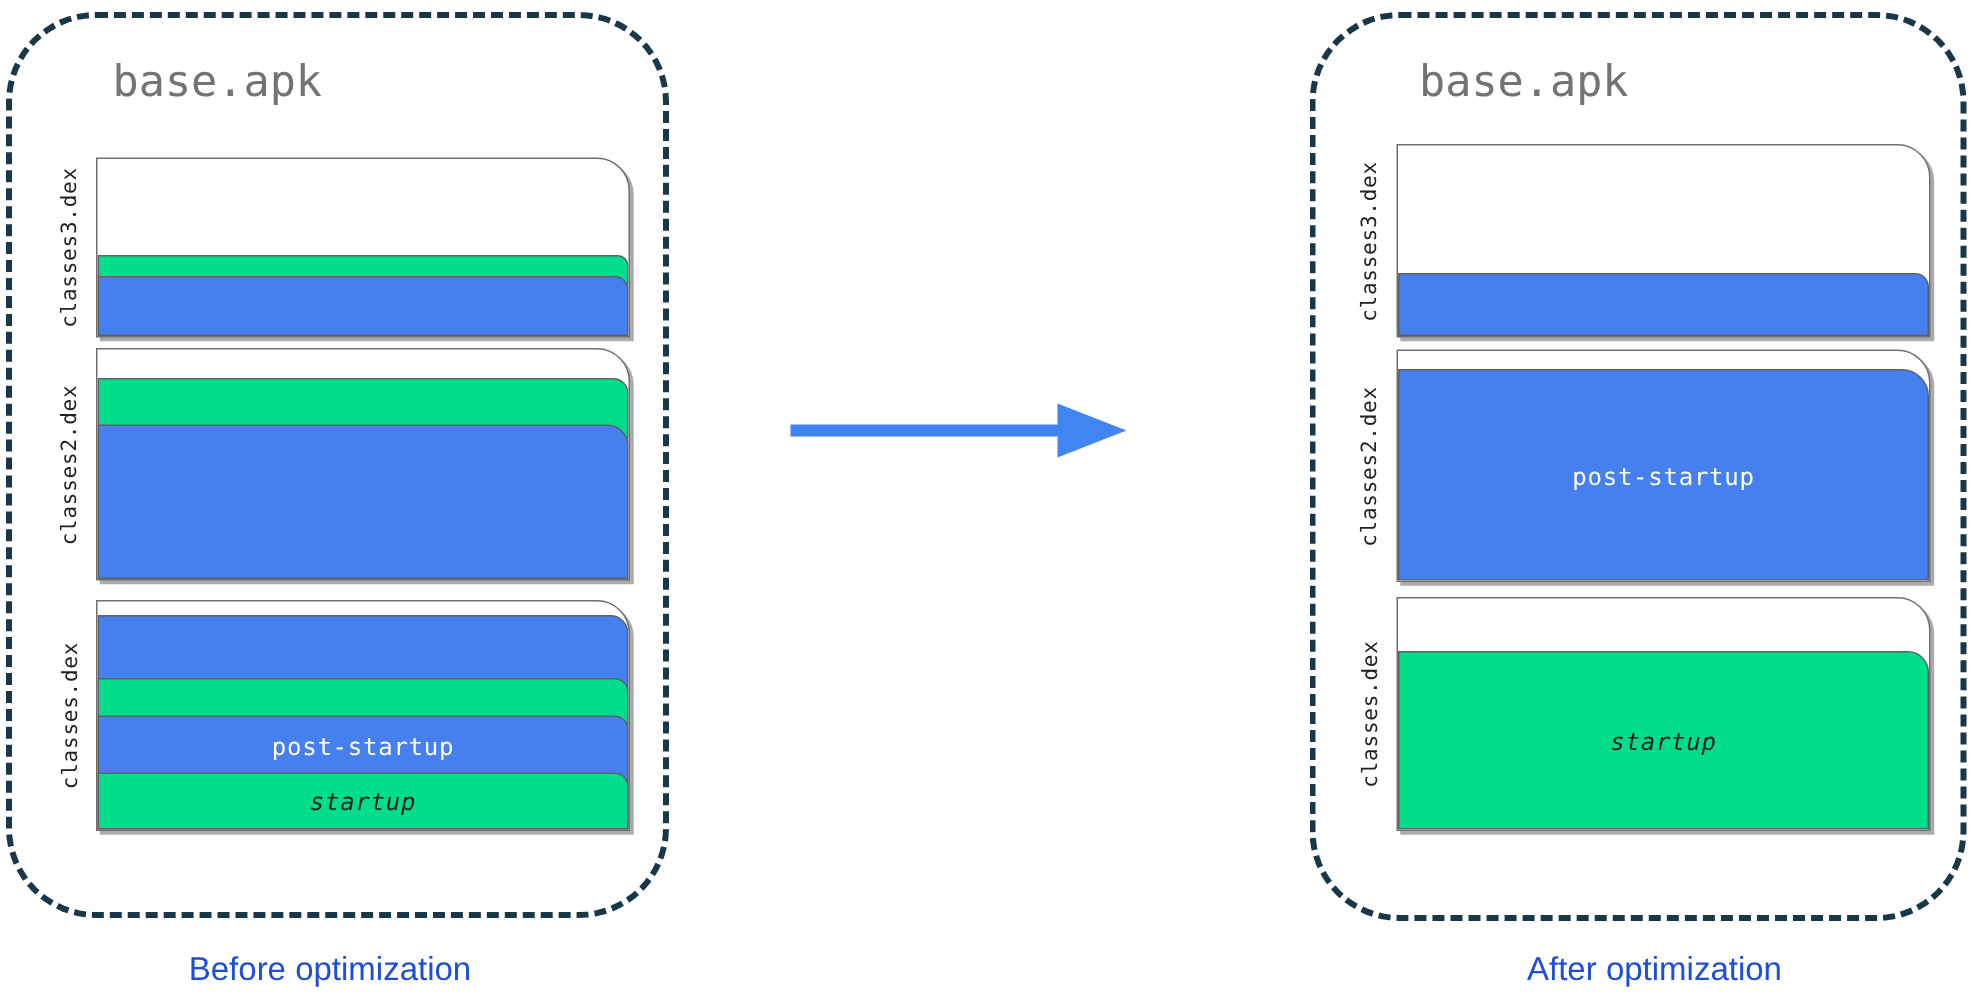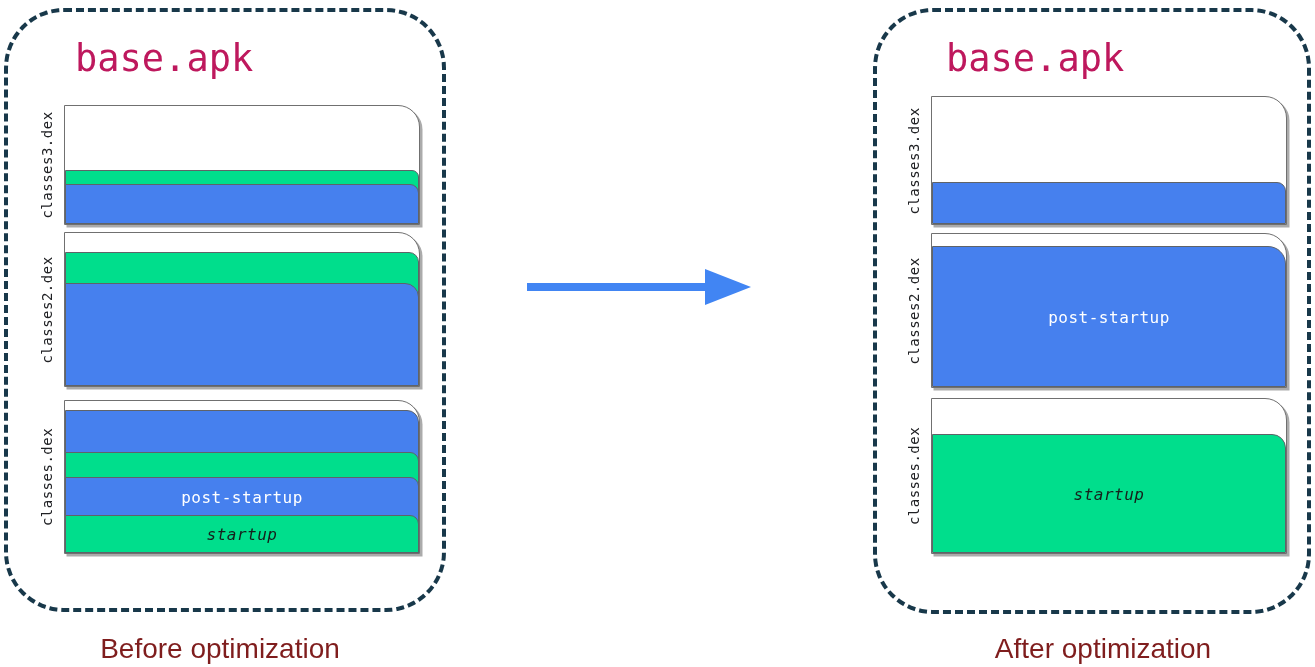--- a/index.html
+++ b/index.html
@@ -3,21 +3,21 @@
 <meta charset="utf-8">
 <style>
   html,body{margin:0;padding:0;background:#fff;}
   .stage{position:relative;width:1315px;height:667px;background:#fff;overflow:hidden;
          font-family:"Liberation Sans",sans-serif;}
 
   .apk-box{position:absolute;border:4px dashed var(--container-border,#18384A);
            border-radius:60px;box-sizing:border-box;background:transparent;}
 
   .apk-title{position:absolute;font-family:"DejaVu Sans Mono","Liberation Mono",monospace;
-             font-size:37px;color:#be185d;white-space:nowrap;}
+             font-size:29px;color:#737373;white-space:nowrap;}
 
   .page{position:absolute;background:#fff;border:1.5px solid var(--page-border,#707070);
         border-top-right-radius:22px;box-sizing:border-box;overflow:hidden;
         box-shadow:2.5px 2.5px 0 0 #ababab;}
 
   .band{position:absolute;left:0;right:0;bottom:0;border:1.5px solid var(--band-border,#5F6368);
         box-sizing:border-box;}
   .band-startup{background:var(--startup-green,#00DE8C);font-style:italic;}
   .band-post{background:var(--post-startup-blue,#4680EE);}
 
@@ -25,21 +25,21 @@
               justify-content:center;font-family:"DejaVu Sans Mono","Liberation Mono",monospace;
               font-size:16px;letter-spacing:0.5px;}
   .band-label.on-blue{color:#ffffff;}
   .band-label.on-green{color:#15201b;}
 
   .vlabel{position:absolute;width:22px;display:flex;align-items:center;justify-content:center;}
   .vlabel span{transform:rotate(-90deg);white-space:nowrap;
                font-family:"DejaVu Sans Mono","Liberation Mono",monospace;
                font-size:14px;color:#202124;letter-spacing:0.5px;}
 
-  .caption{position:absolute;font-size:28px;color:#7f1d1d;text-align:center;}
+  .caption{position:absolute;font-size:22px;color:#1d4ed8;text-align:center;}
 
   .arrow-svg{position:absolute;}
 </style>
 </head>
 <body>
 
 <div class="stage">
 
   <div class="apk-box" style="left:4px;top:8px;width:442px;height:604px;"></div>
 

